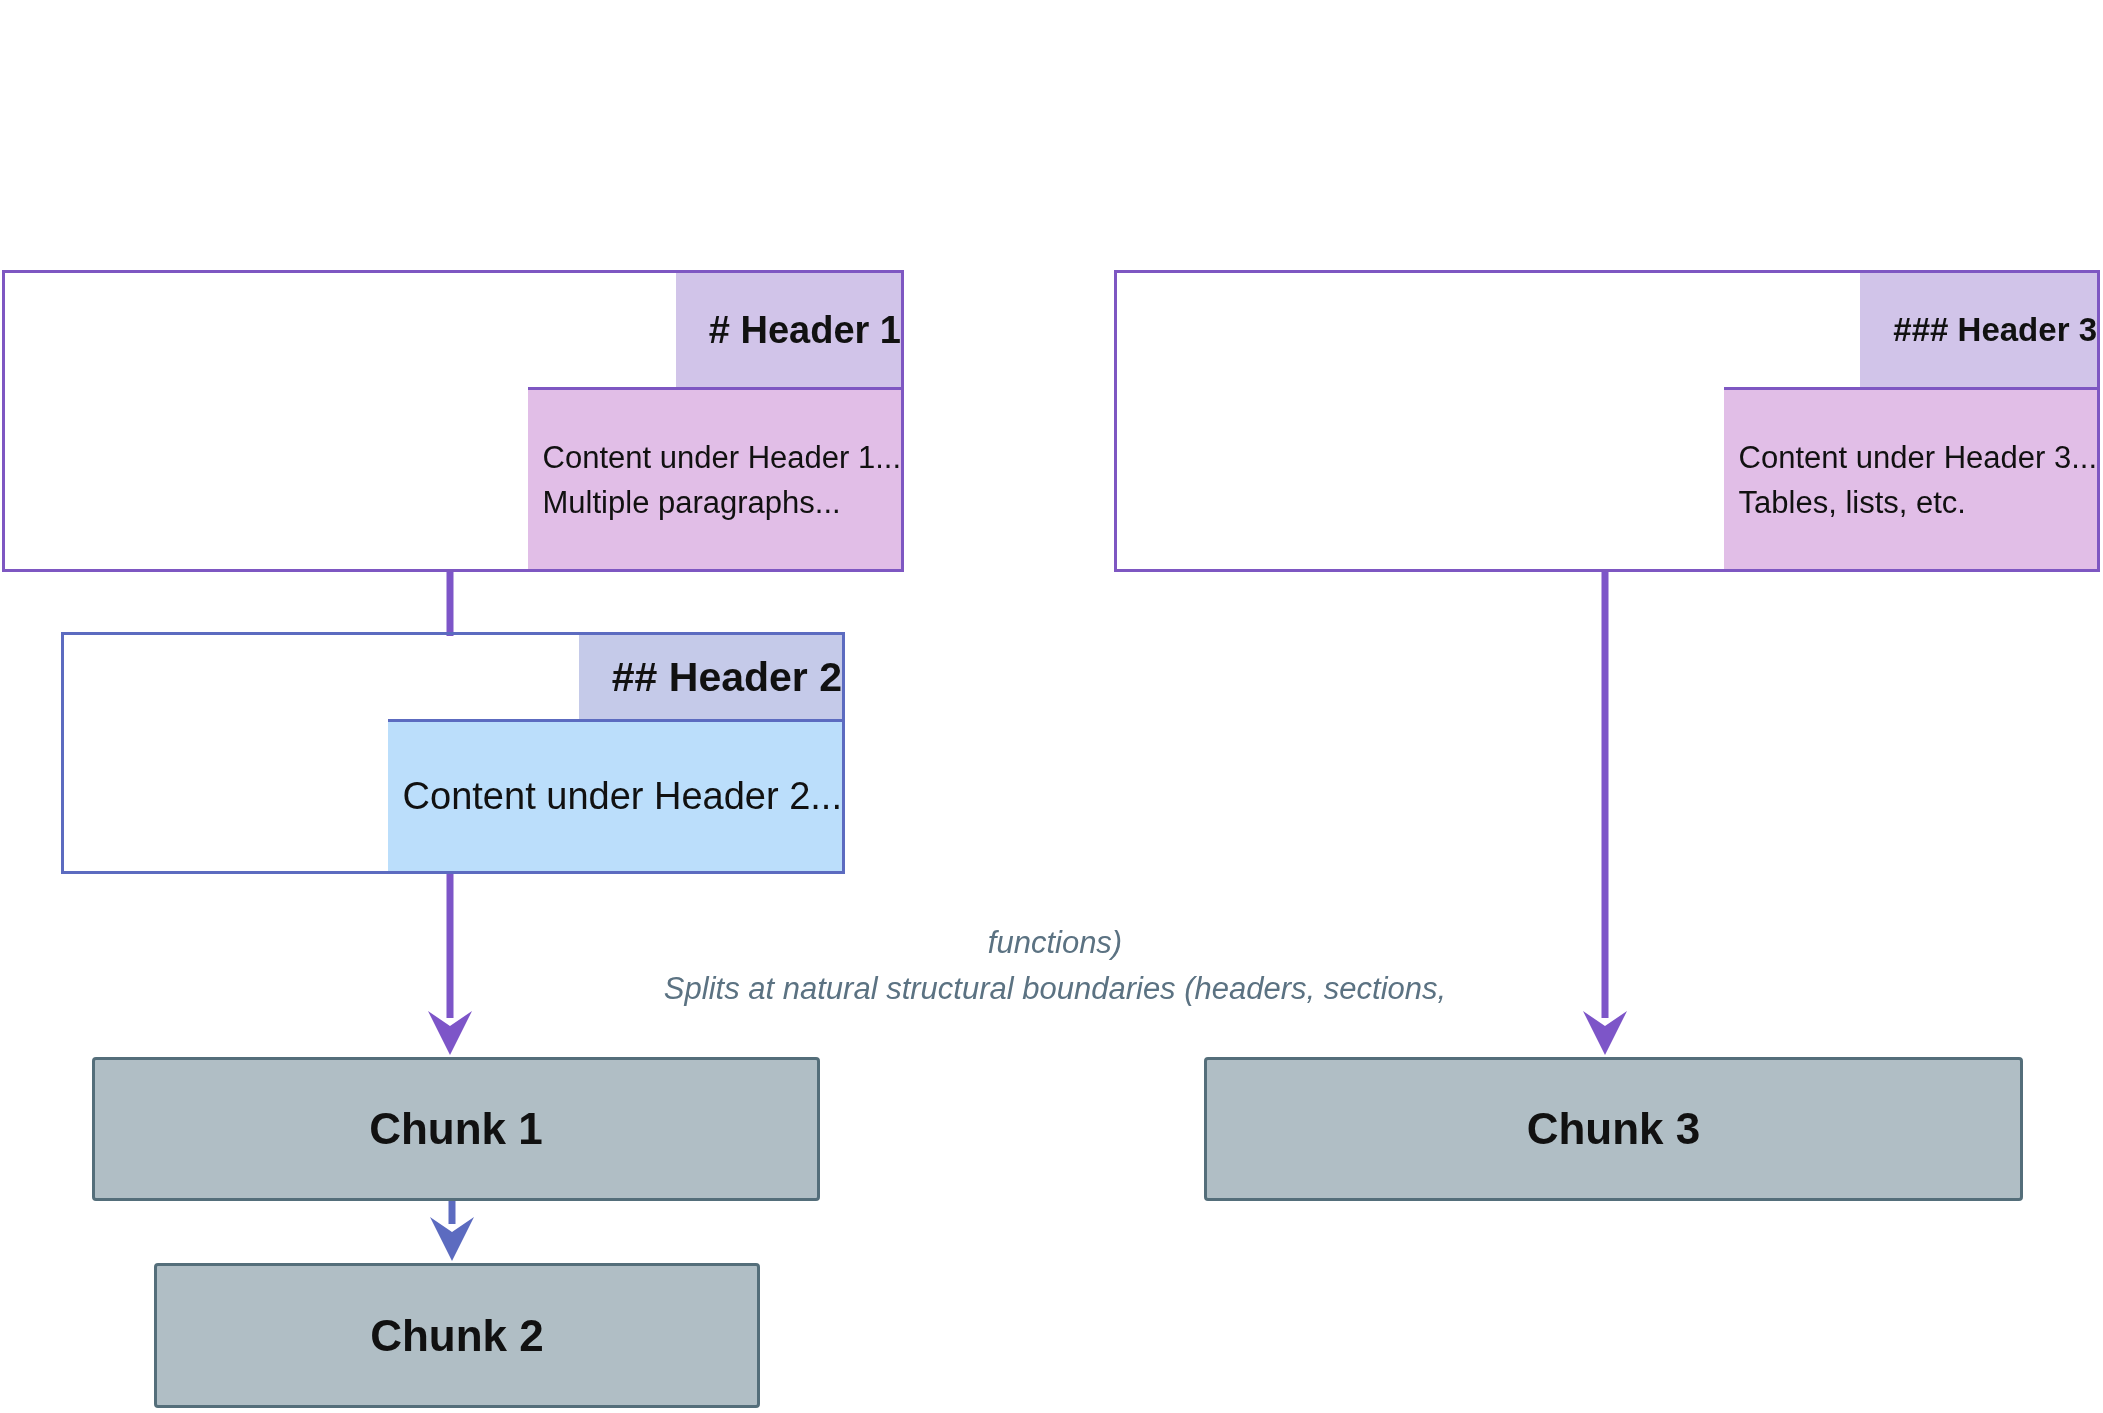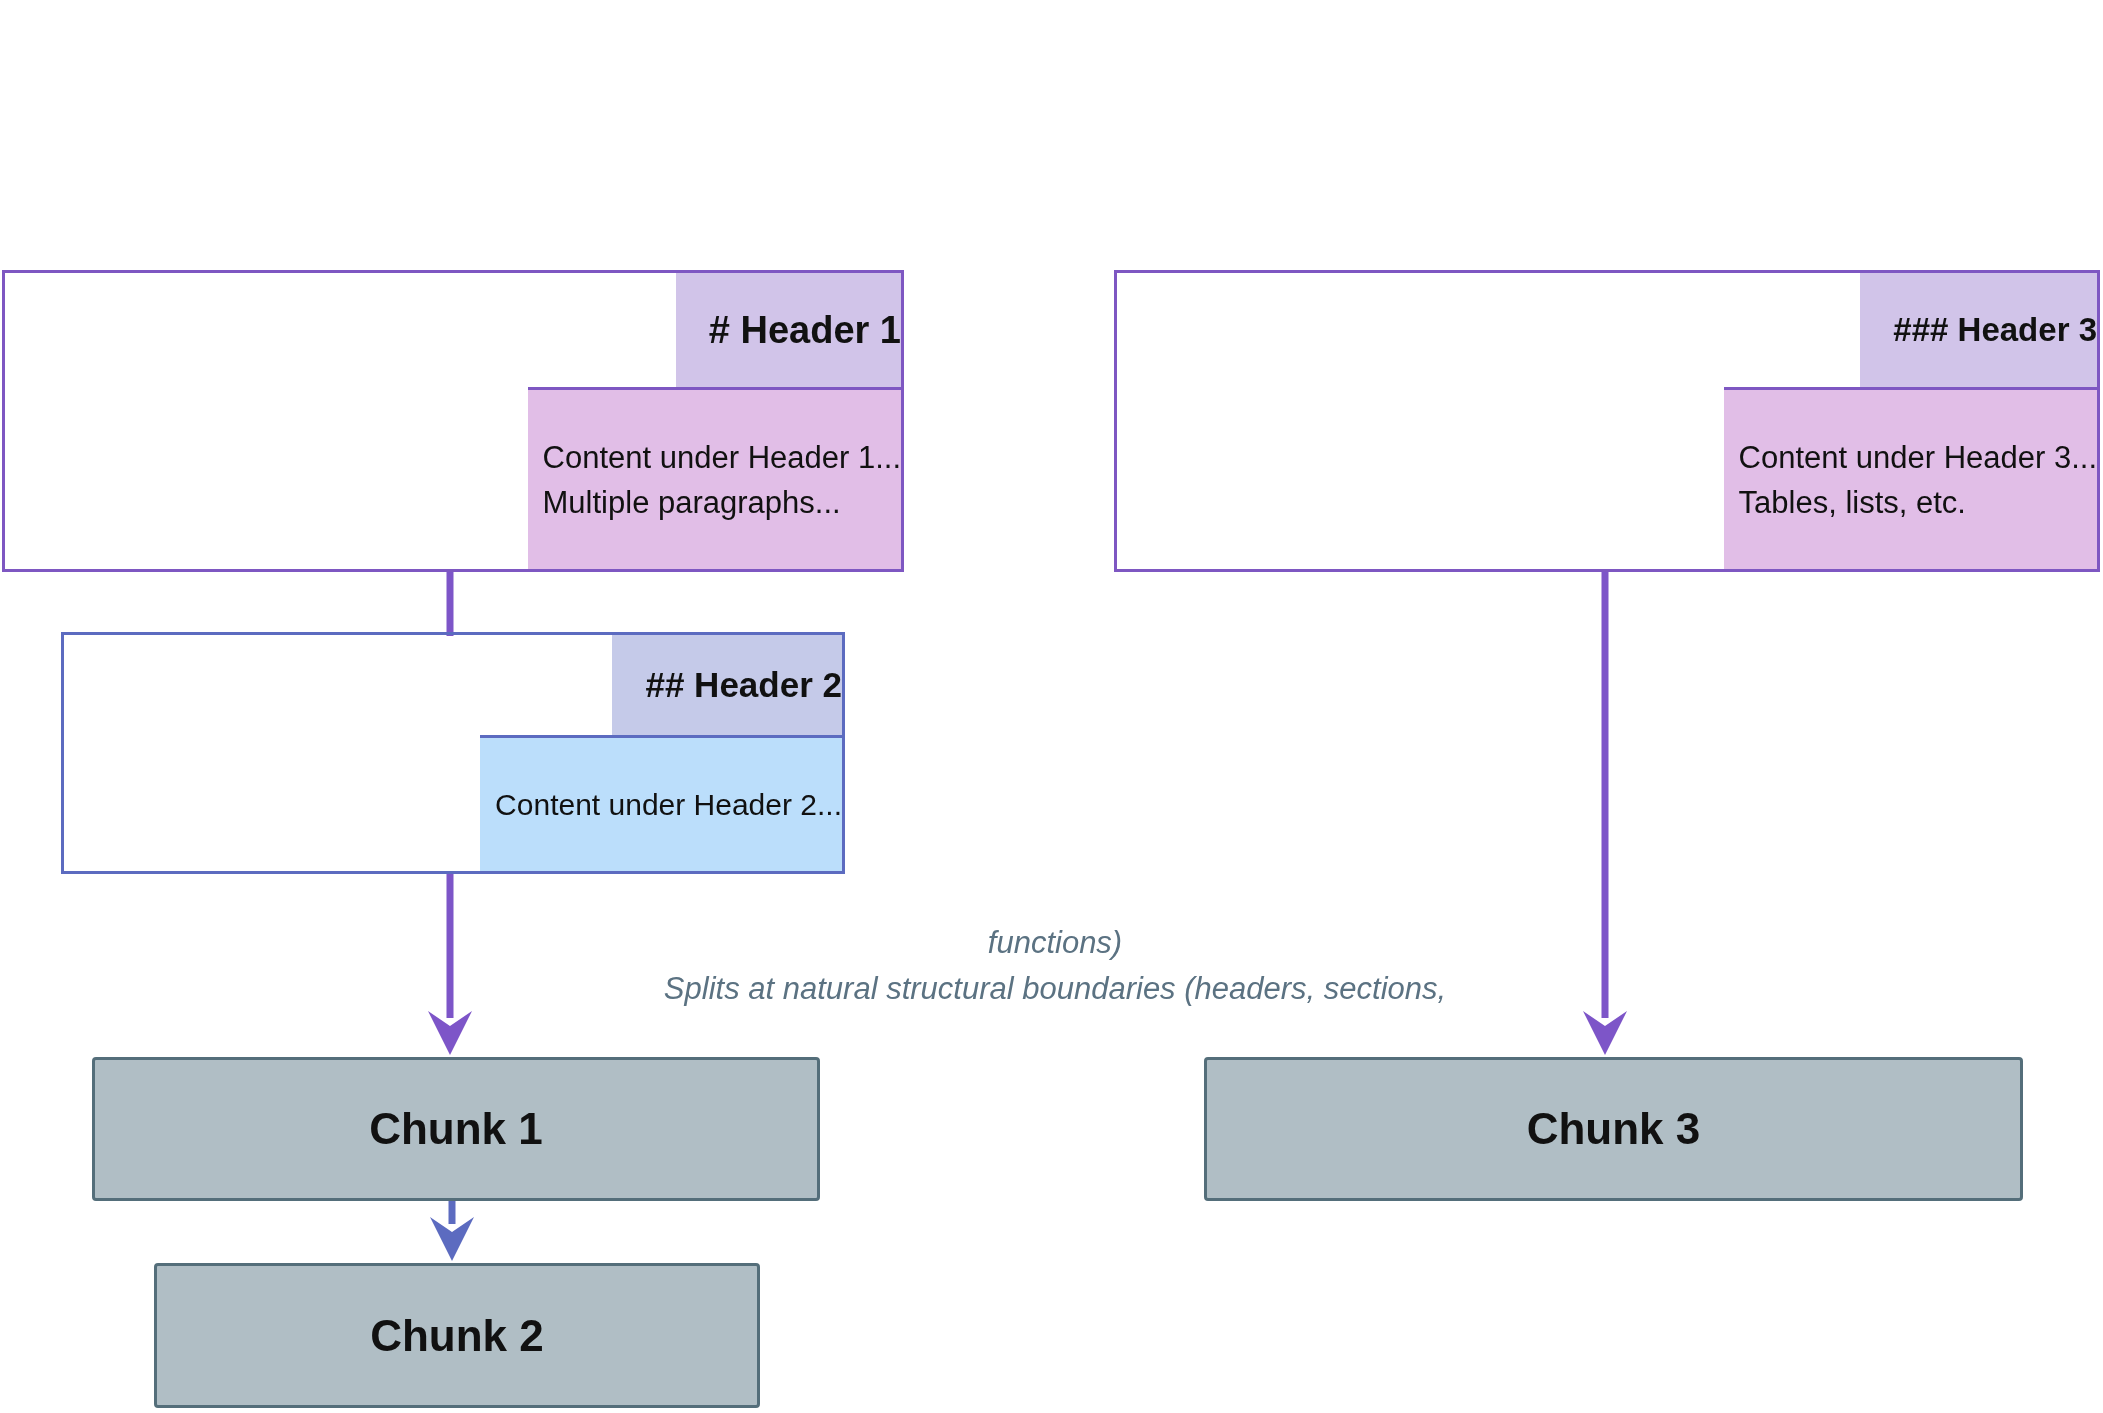--- a/index.html
+++ b/index.html
@@ -82,22 +82,22 @@
     border-top: 3px solid var(--box-border-indigo);
   }
 
   #header1-box { left: 2px;    top: 270px; width: 902px; height: 302px; }
   #header1-box .box-title { height: 114px; font-size: 38px; }
 
   #header3-box { left: 1114px; top: 270px; width: 986px; height: 302px; }
   #header3-box .box-title { height: 114px; font-size: 33px; }
 
   #header2-box { left: 61px;   top: 632px; width: 784px; height: 242px; }
-  #header2-box .box-title { height: 100px; font-size: 35px; }
-  #header2-box .box-content { font-size: 30px; }
+  #header2-box .box-title { height: 84px; font-size: 41px; }
+  #header2-box .box-content { font-size: 38px; }
 
   
   .chunk {
     position: absolute;
     box-sizing: border-box;
     background: var(--chunk-fill);
     border: 3px solid var(--chunk-border);
     border-radius: 4px;
     display: flex;
     align-items: center;

